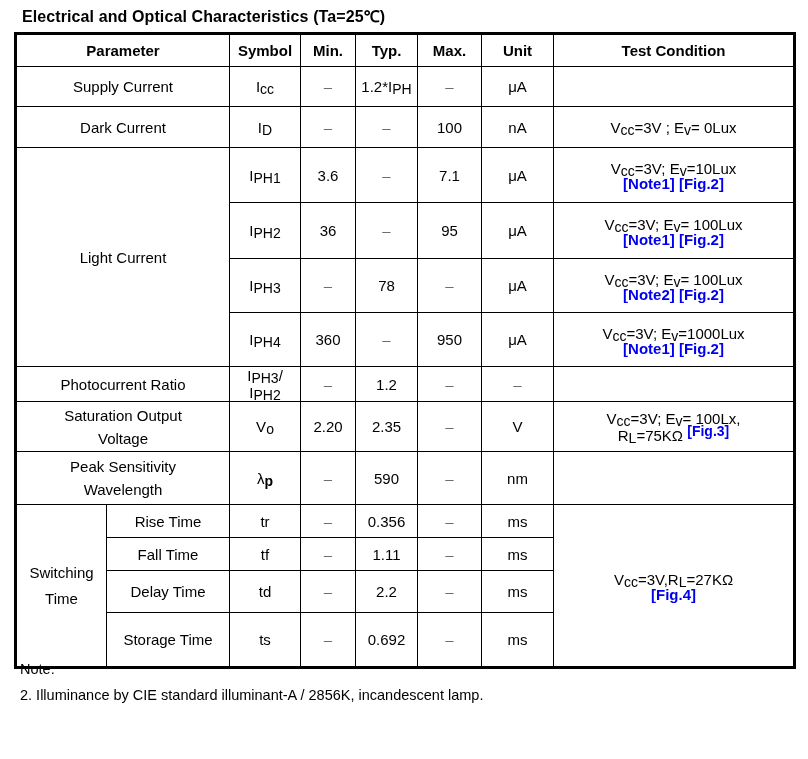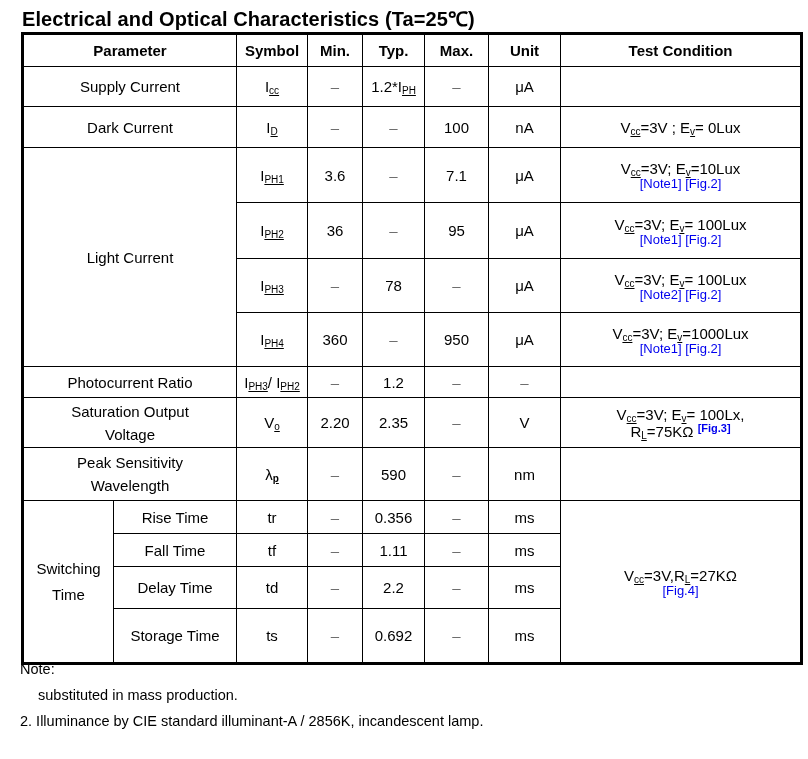--- a/index.html
+++ b/index.html
@@ -4,38 +4,37 @@
 <style>
   :root { --blue: #0000EE; }
   * { box-sizing: border-box; }
   html, body { margin: 0; padding: 0; }
   body {
     width: 808px; height: 759px; background: #ffffff; color: #000;
     font-family: "Liberation Sans", sans-serif; position: relative; overflow: hidden;
   }
   .title {
     position: absolute; left: 22px; top: 5px;
-    font-size: 20px; font-weight: bold; letter-spacing: 0.1px;
+    font-size: 16px; font-weight: bold; letter-spacing: 0.1px;
   }
   table.spec {
     position: absolute; left: 14px; top: 32px;
     width: 779px; border-collapse: collapse; table-layout: fixed;
     border: 3px solid #000;
-    margin-left: 7px;
   }
   table.spec td, table.spec th {
     border: 1px solid #000; text-align: center; vertical-align: middle;
     font-size: 15px; padding: 0 2px; overflow: hidden; font-weight: normal;
   }
   table.spec th { font-weight: bold; }
   .bold { font-weight: bold; border-radius: 8px; }
-  sub.sb { font-size: 10px; line-height: 0; vertical-align: -2px; letter-spacing: 0; text-decoration: underline; }
+  sub.sb { font-size: 14px; line-height: 0; vertical-align: -2px; letter-spacing: 0; }
   sub.sbb { font-weight: bold; }
-  .bn { color: var(--blue); font-size: 13px; font-weight: normal; line-height: 13px; }
-  sup.fig { color: var(--blue); font-size: 11px; font-weight: bold; line-height: 0; vertical-align: 5px; }
+  .bn { color: var(--blue); font-size: 15px; font-weight: bold; line-height: 13px; }
+  sup.fig { color: var(--blue); font-size: 14px; font-weight: bold; line-height: 0; vertical-align: 5px; }
   .two-line div { line-height: 23px; }
   .dash { color: #6e6e6e; }
   .notes { position: absolute; left: 20px; top: 661px; font-size: 14.5px; }
   .notes .nline { margin-bottom: 9px; line-height: 17px; }
   .notes .indent { padding-left: 18px; }
 </style>
 </head>
 <body>
 
 <div class="title">Electrical and Optical Characteristics (Ta=25℃)</div>
@@ -209,15 +208,14 @@
     <td class="dash">–</td>
     <td>0.692</td>
     <td class="dash">–</td>
     <td>ms</td>
   </tr>
 </tbody>
   </table>
 
 <div class="notes">
   <div class="nline">Note:</div>
-  <div class="nline indent">substituted in mass production.</div>
   <div class="nline">2. Illuminance by CIE standard illuminant-A / 2856K, incandescent lamp.</div>
 </div>
 
 </body></html>

